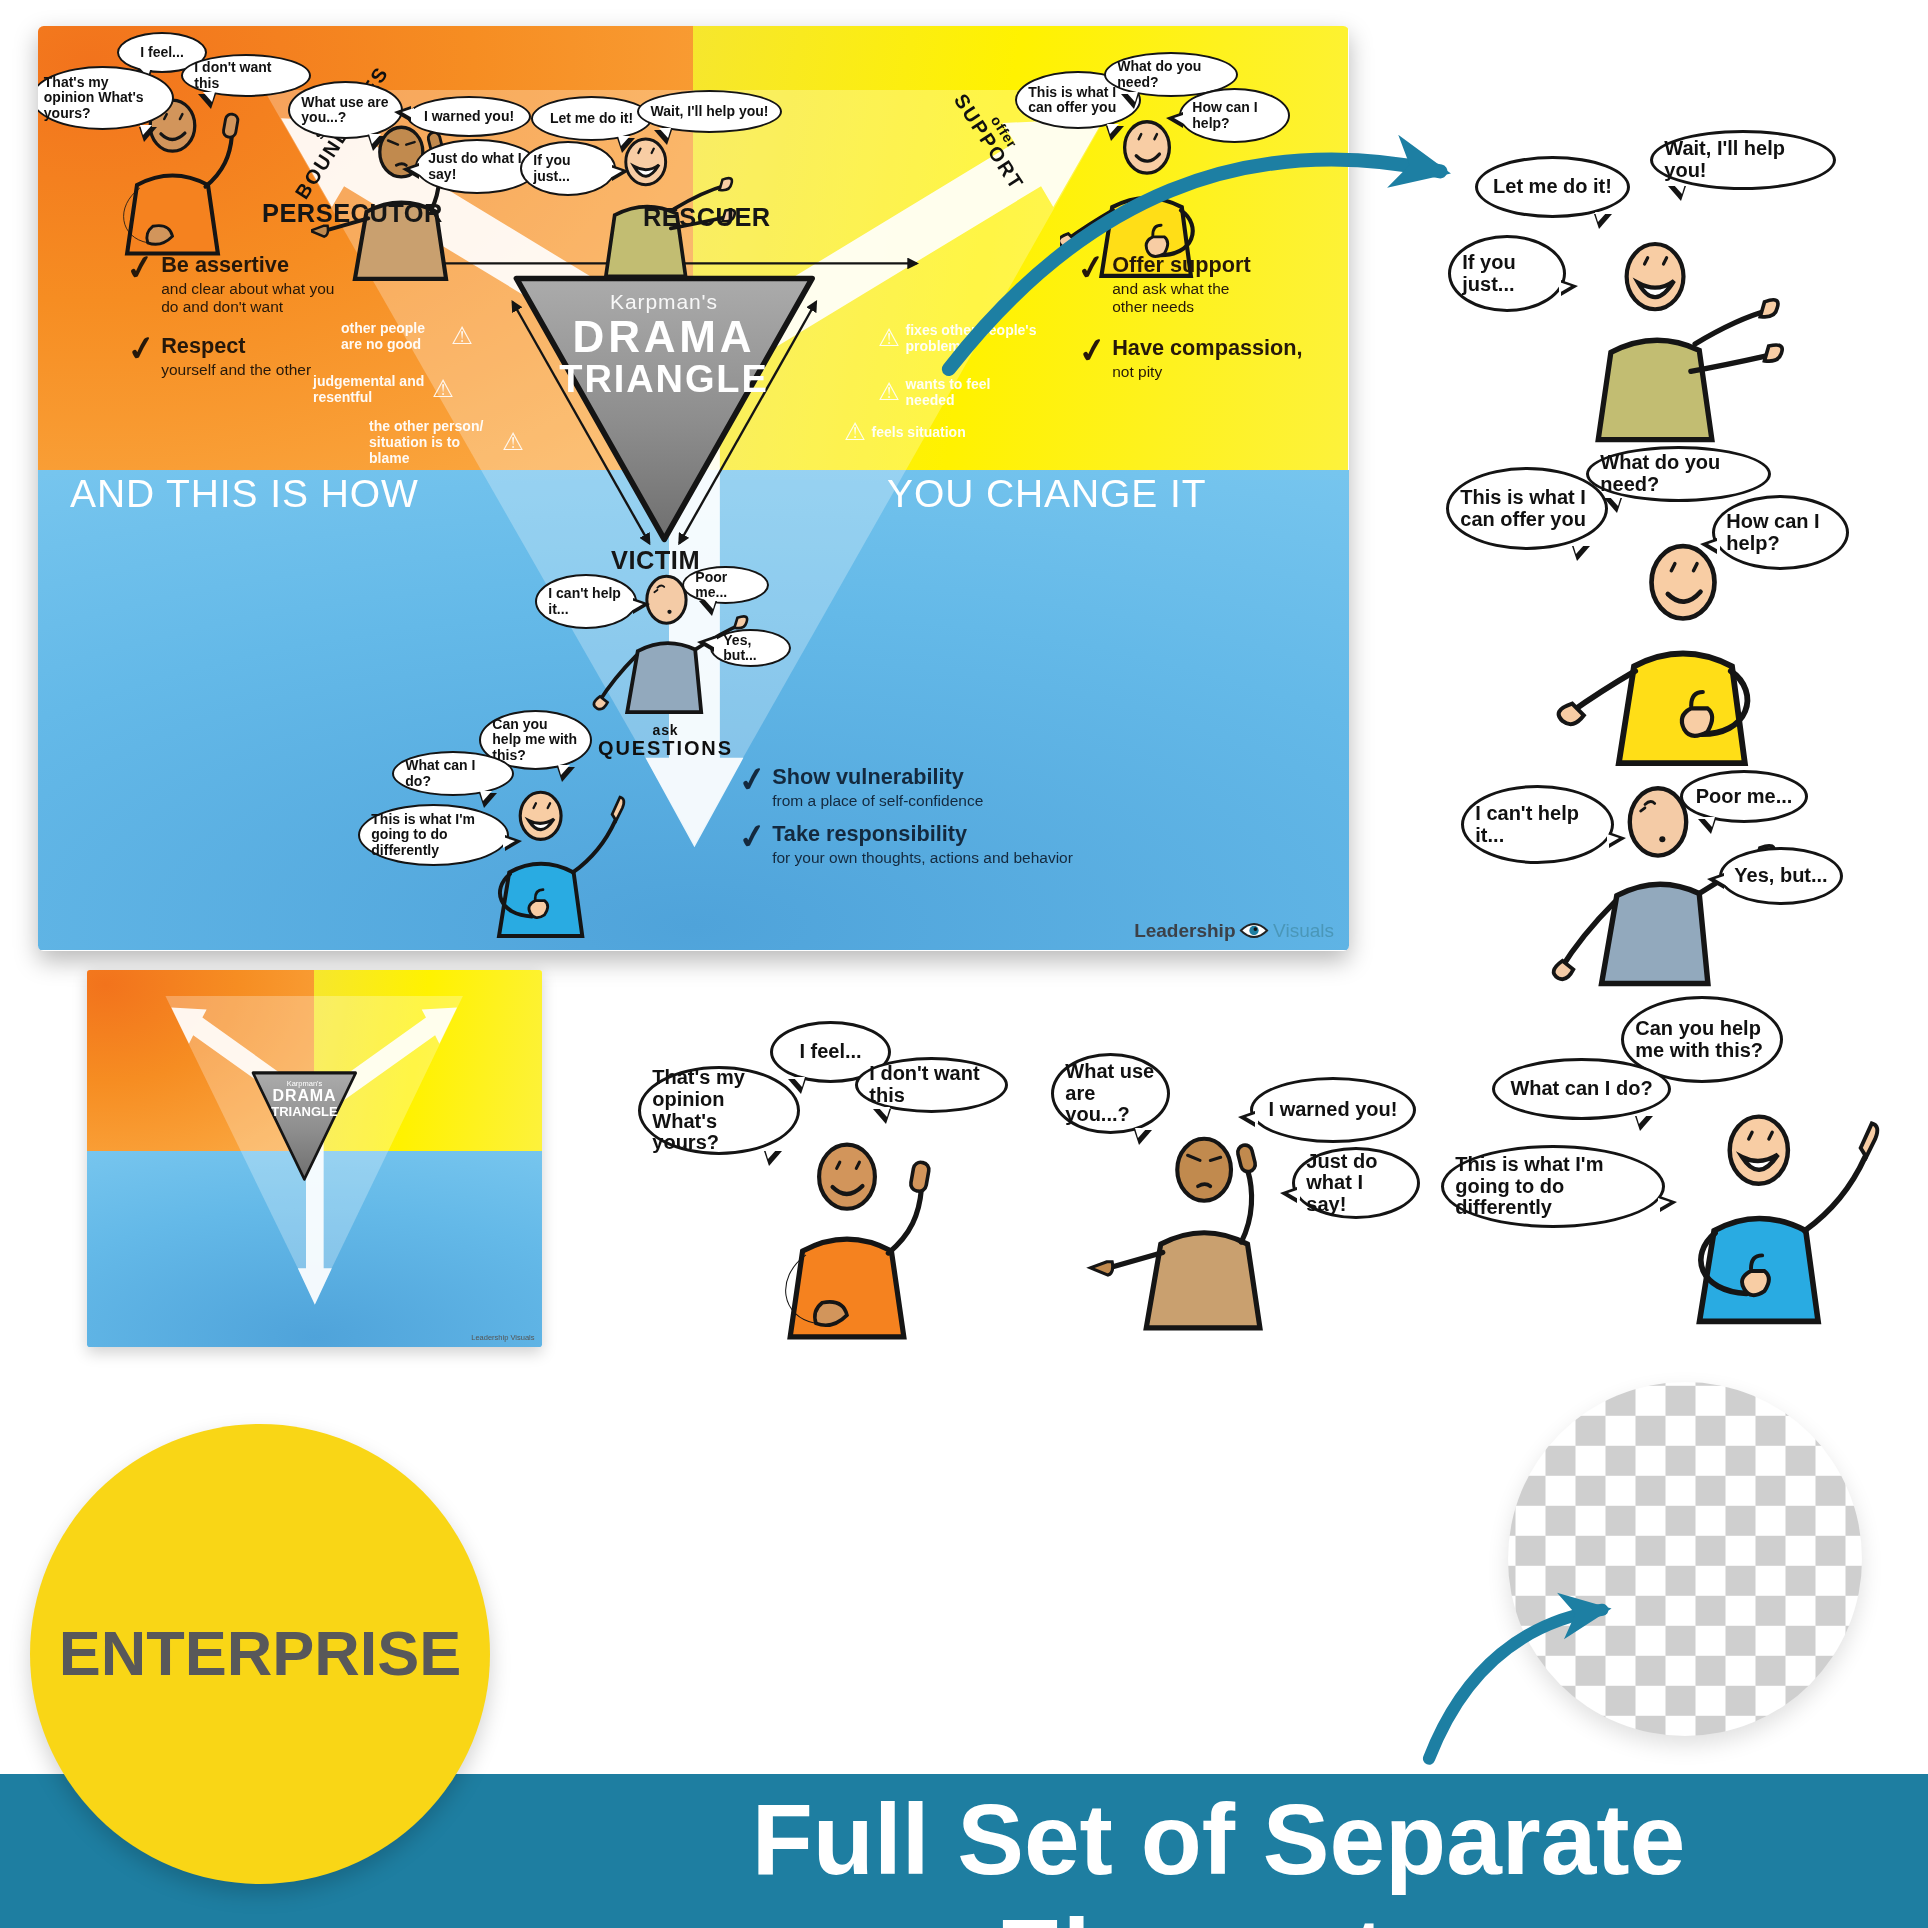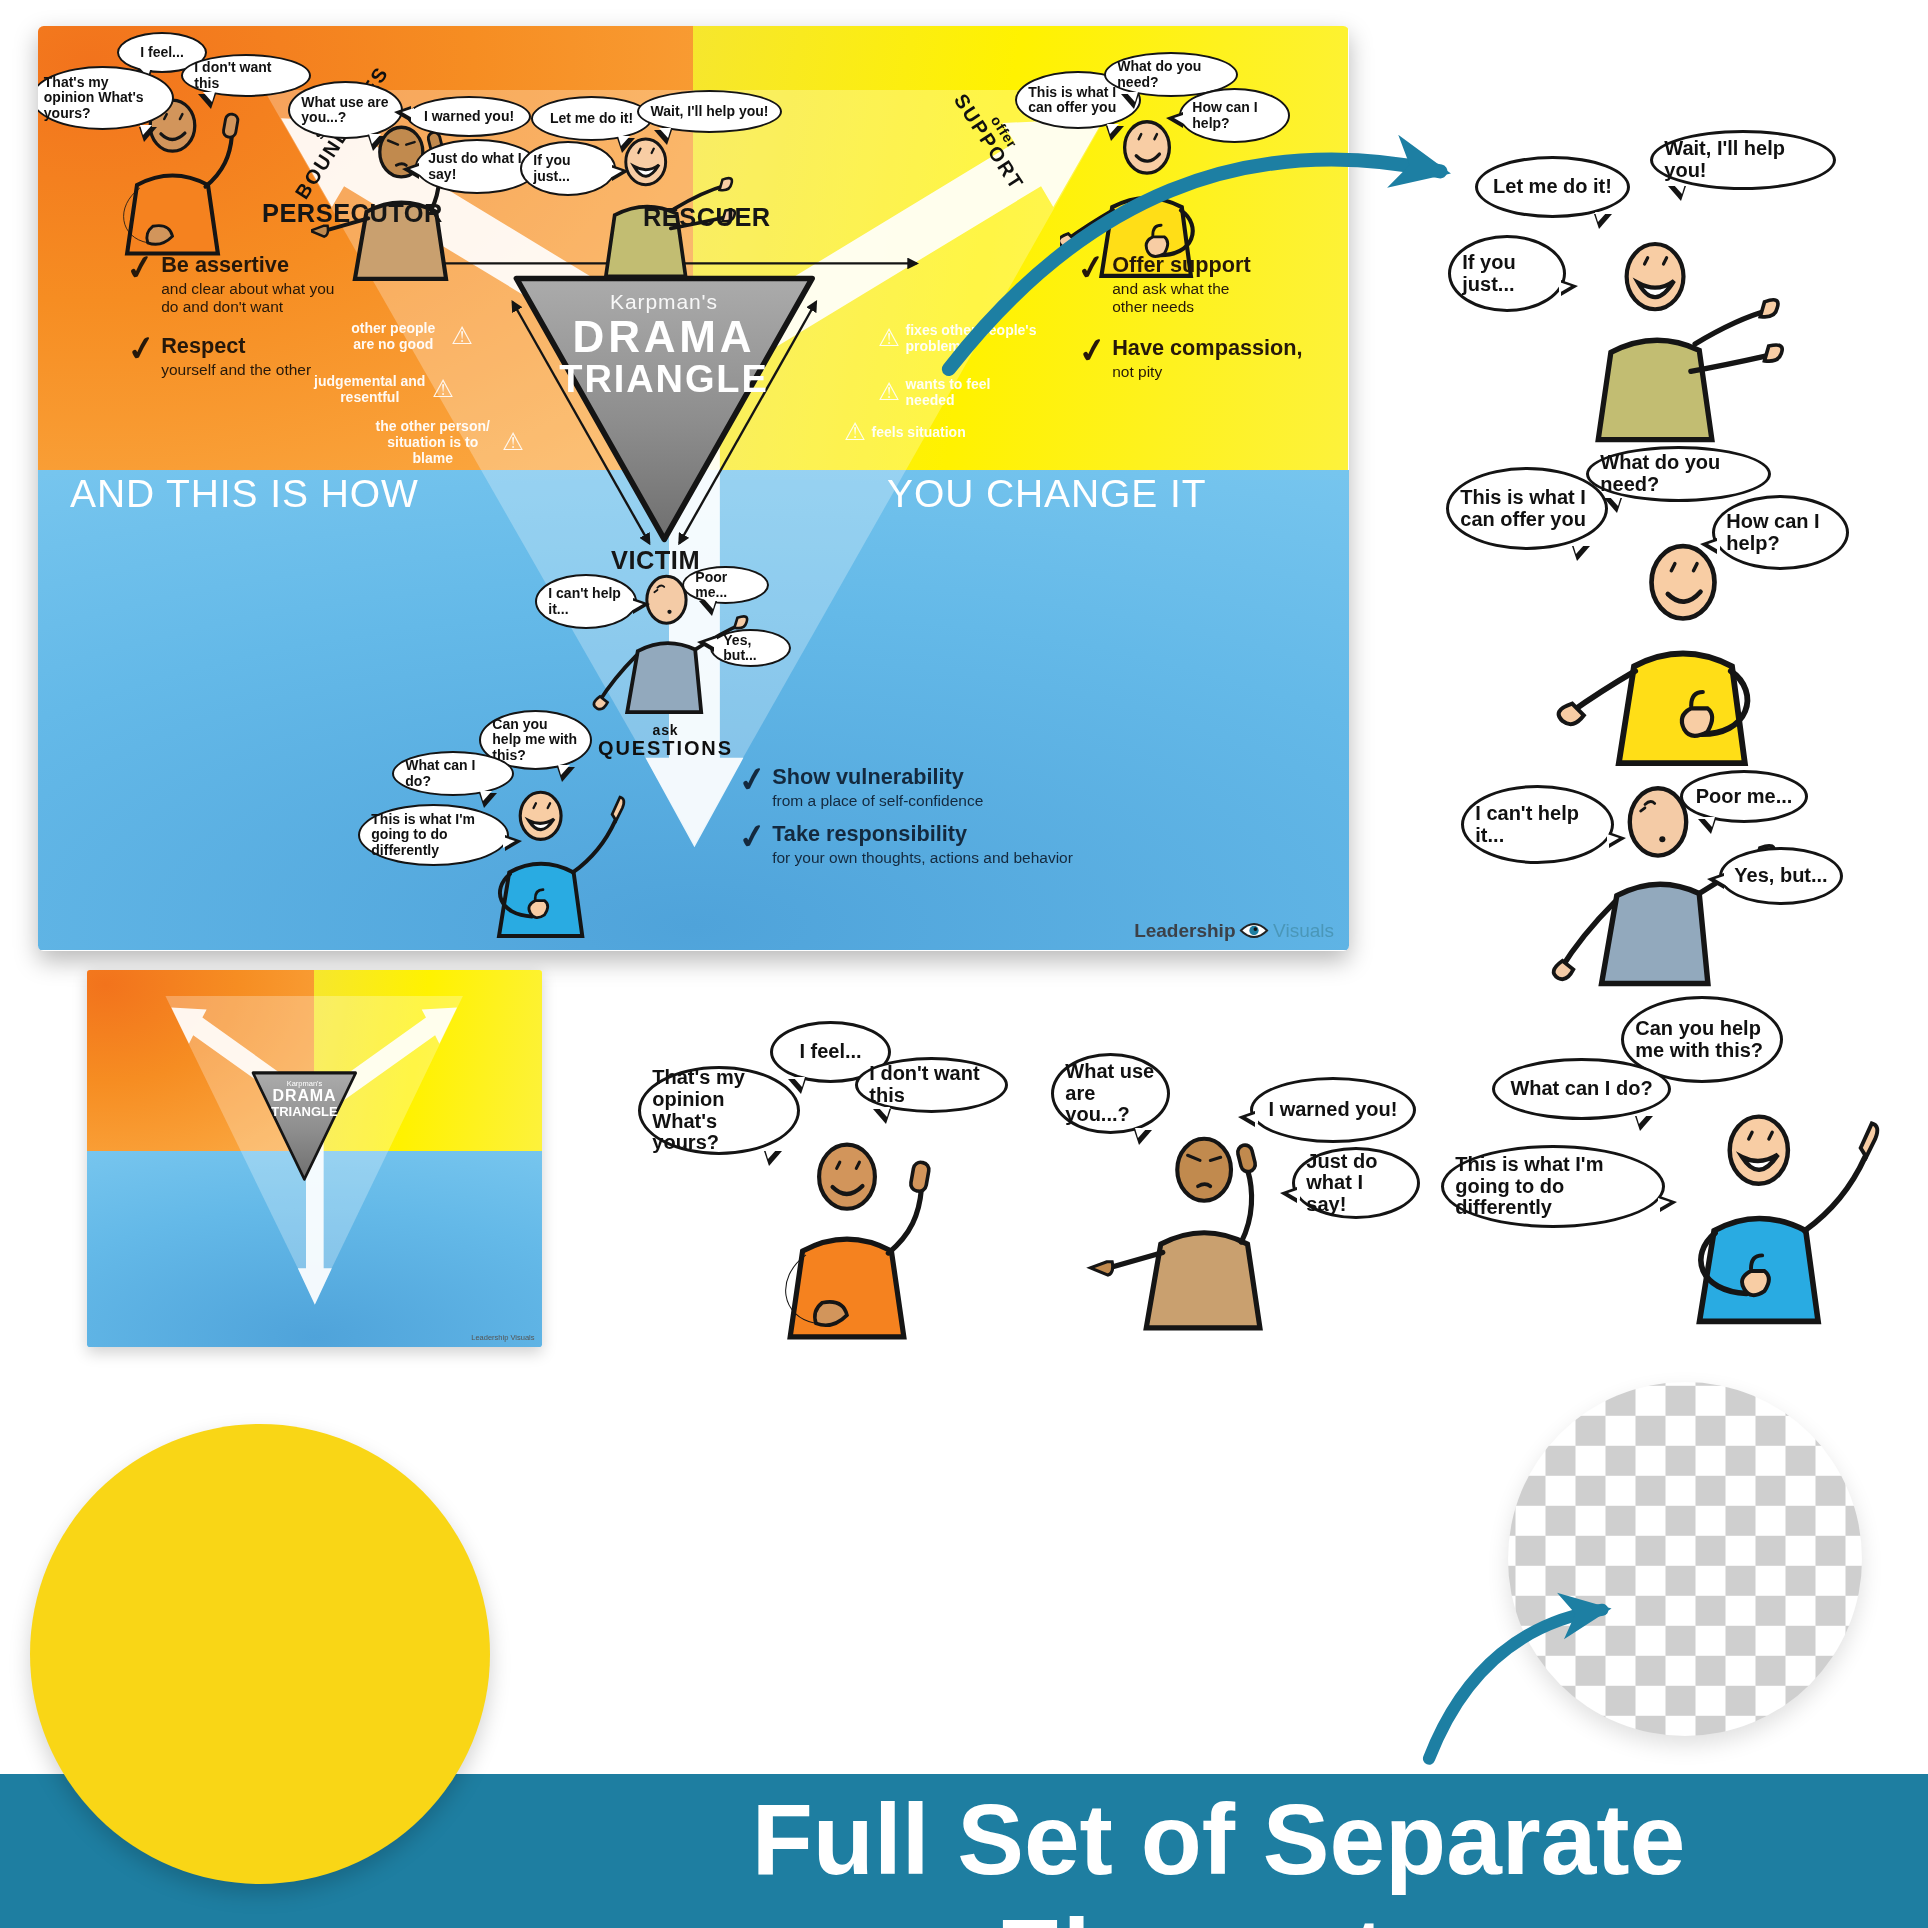--- a/index.html
+++ b/index.html
@@ -21,21 +21,21 @@
   .beamlabel{position:absolute;text-align:center;color:#101010;z-index:4;}
   .beamlabel .small{display:block;font-size:14px;font-weight:700;letter-spacing:0.9px;line-height:1;}
   .beamlabel .big{display:block;font-size:20px;font-weight:800;letter-spacing:1.9px;line-height:1.1;}
   .tritext{position:absolute;left:485px;top:264px;width:282px;text-align:center;color:#fff;z-index:4;}
   .tritext .pre{display:block;font-size:21px;letter-spacing:0.9px;opacity:.92;}
   .tritext .l1{display:block;font-size:44px;font-weight:800;letter-spacing:3.8px;line-height:1.05;}
   .tritext .l2{display:block;font-size:38px;font-weight:800;letter-spacing:1.9px;line-height:1.05;}
 
   .warn{position:absolute;color:rgba(255,255,255,.95);font-size:14px;font-weight:700;line-height:1.15;z-index:4;display:flex;align-items:center;gap:5.6px;}
   .warn .tri{font-size:24.5px;line-height:1;font-weight:400;opacity:.95;}
-  .warn.right{text-align:center;}
+  .warn.right{text-align:left;}
   .warn.left{text-align:left;}
 
   .tip{position:absolute;display:flex;gap:4.7px;z-index:4;}
   .tip .chk{font-size:34px;font-weight:700;transform:rotate(-8deg);margin-top:-7.5px;}
   .tip .t{font-size:21.7px;font-weight:800;line-height:1;}
   .tip .s{font-size:15.5px;font-weight:500;line-height:1.2;margin-top:3.8px;}
   .tip.dark{color:#26180a;}
   .tip.navy{color:#14293e;}
   .nowrap{white-space:nowrap;}
 
@@ -512,20 +512,21 @@
     <span>What use are you...?</span>
   </div>
 <div class="bubble eb t-l" style="left:1250px;top:1077px;width:166px;height:66px">
     <span>I warned you!</span>
   </div>
 <div class="bubble eb t-l" style="left:1292px;top:1147px;width:128px;height:72px">
     <span>Just do what I say!</span>
   </div>
 
 <div class="badge">
+  <span>ENTERPRISE</span>
 </div>
 
 <div class="banner">
   <div class="txt">Full Set of Separate Elements</div>
 </div>
 
 <div class="checker"></div>
 
 <svg class="stagesvg" viewBox="0 0 2048 2048">
   <defs>

